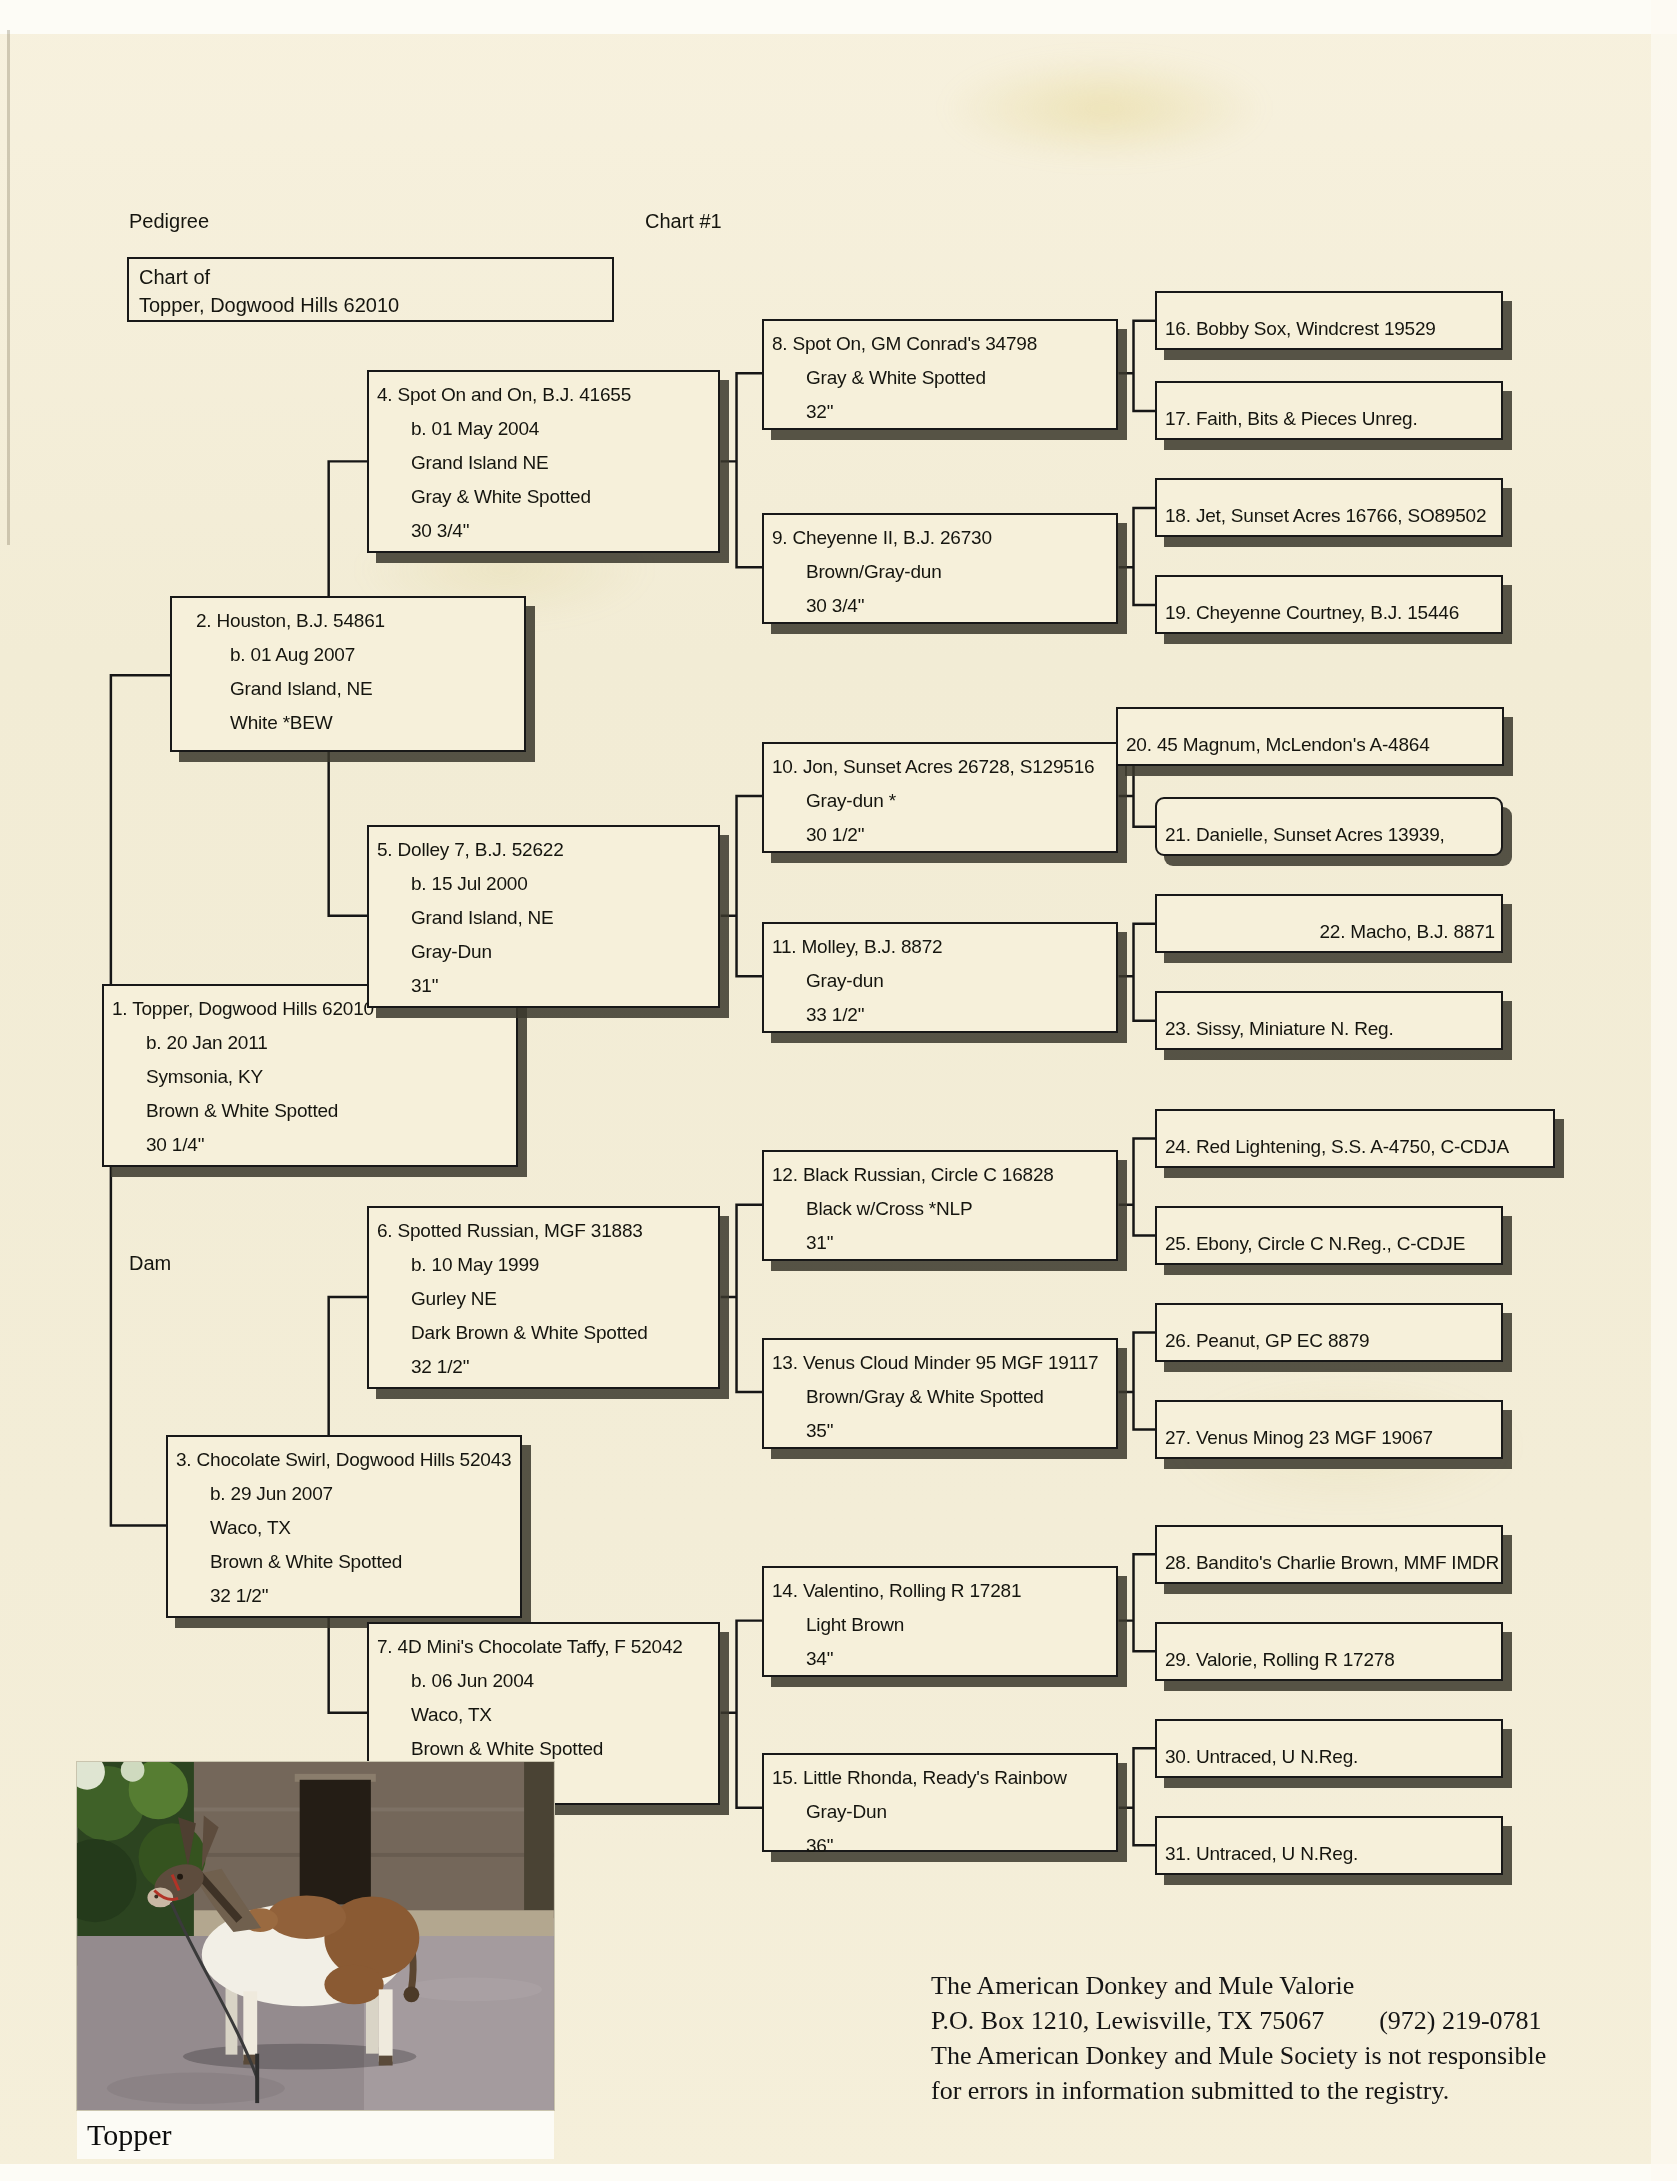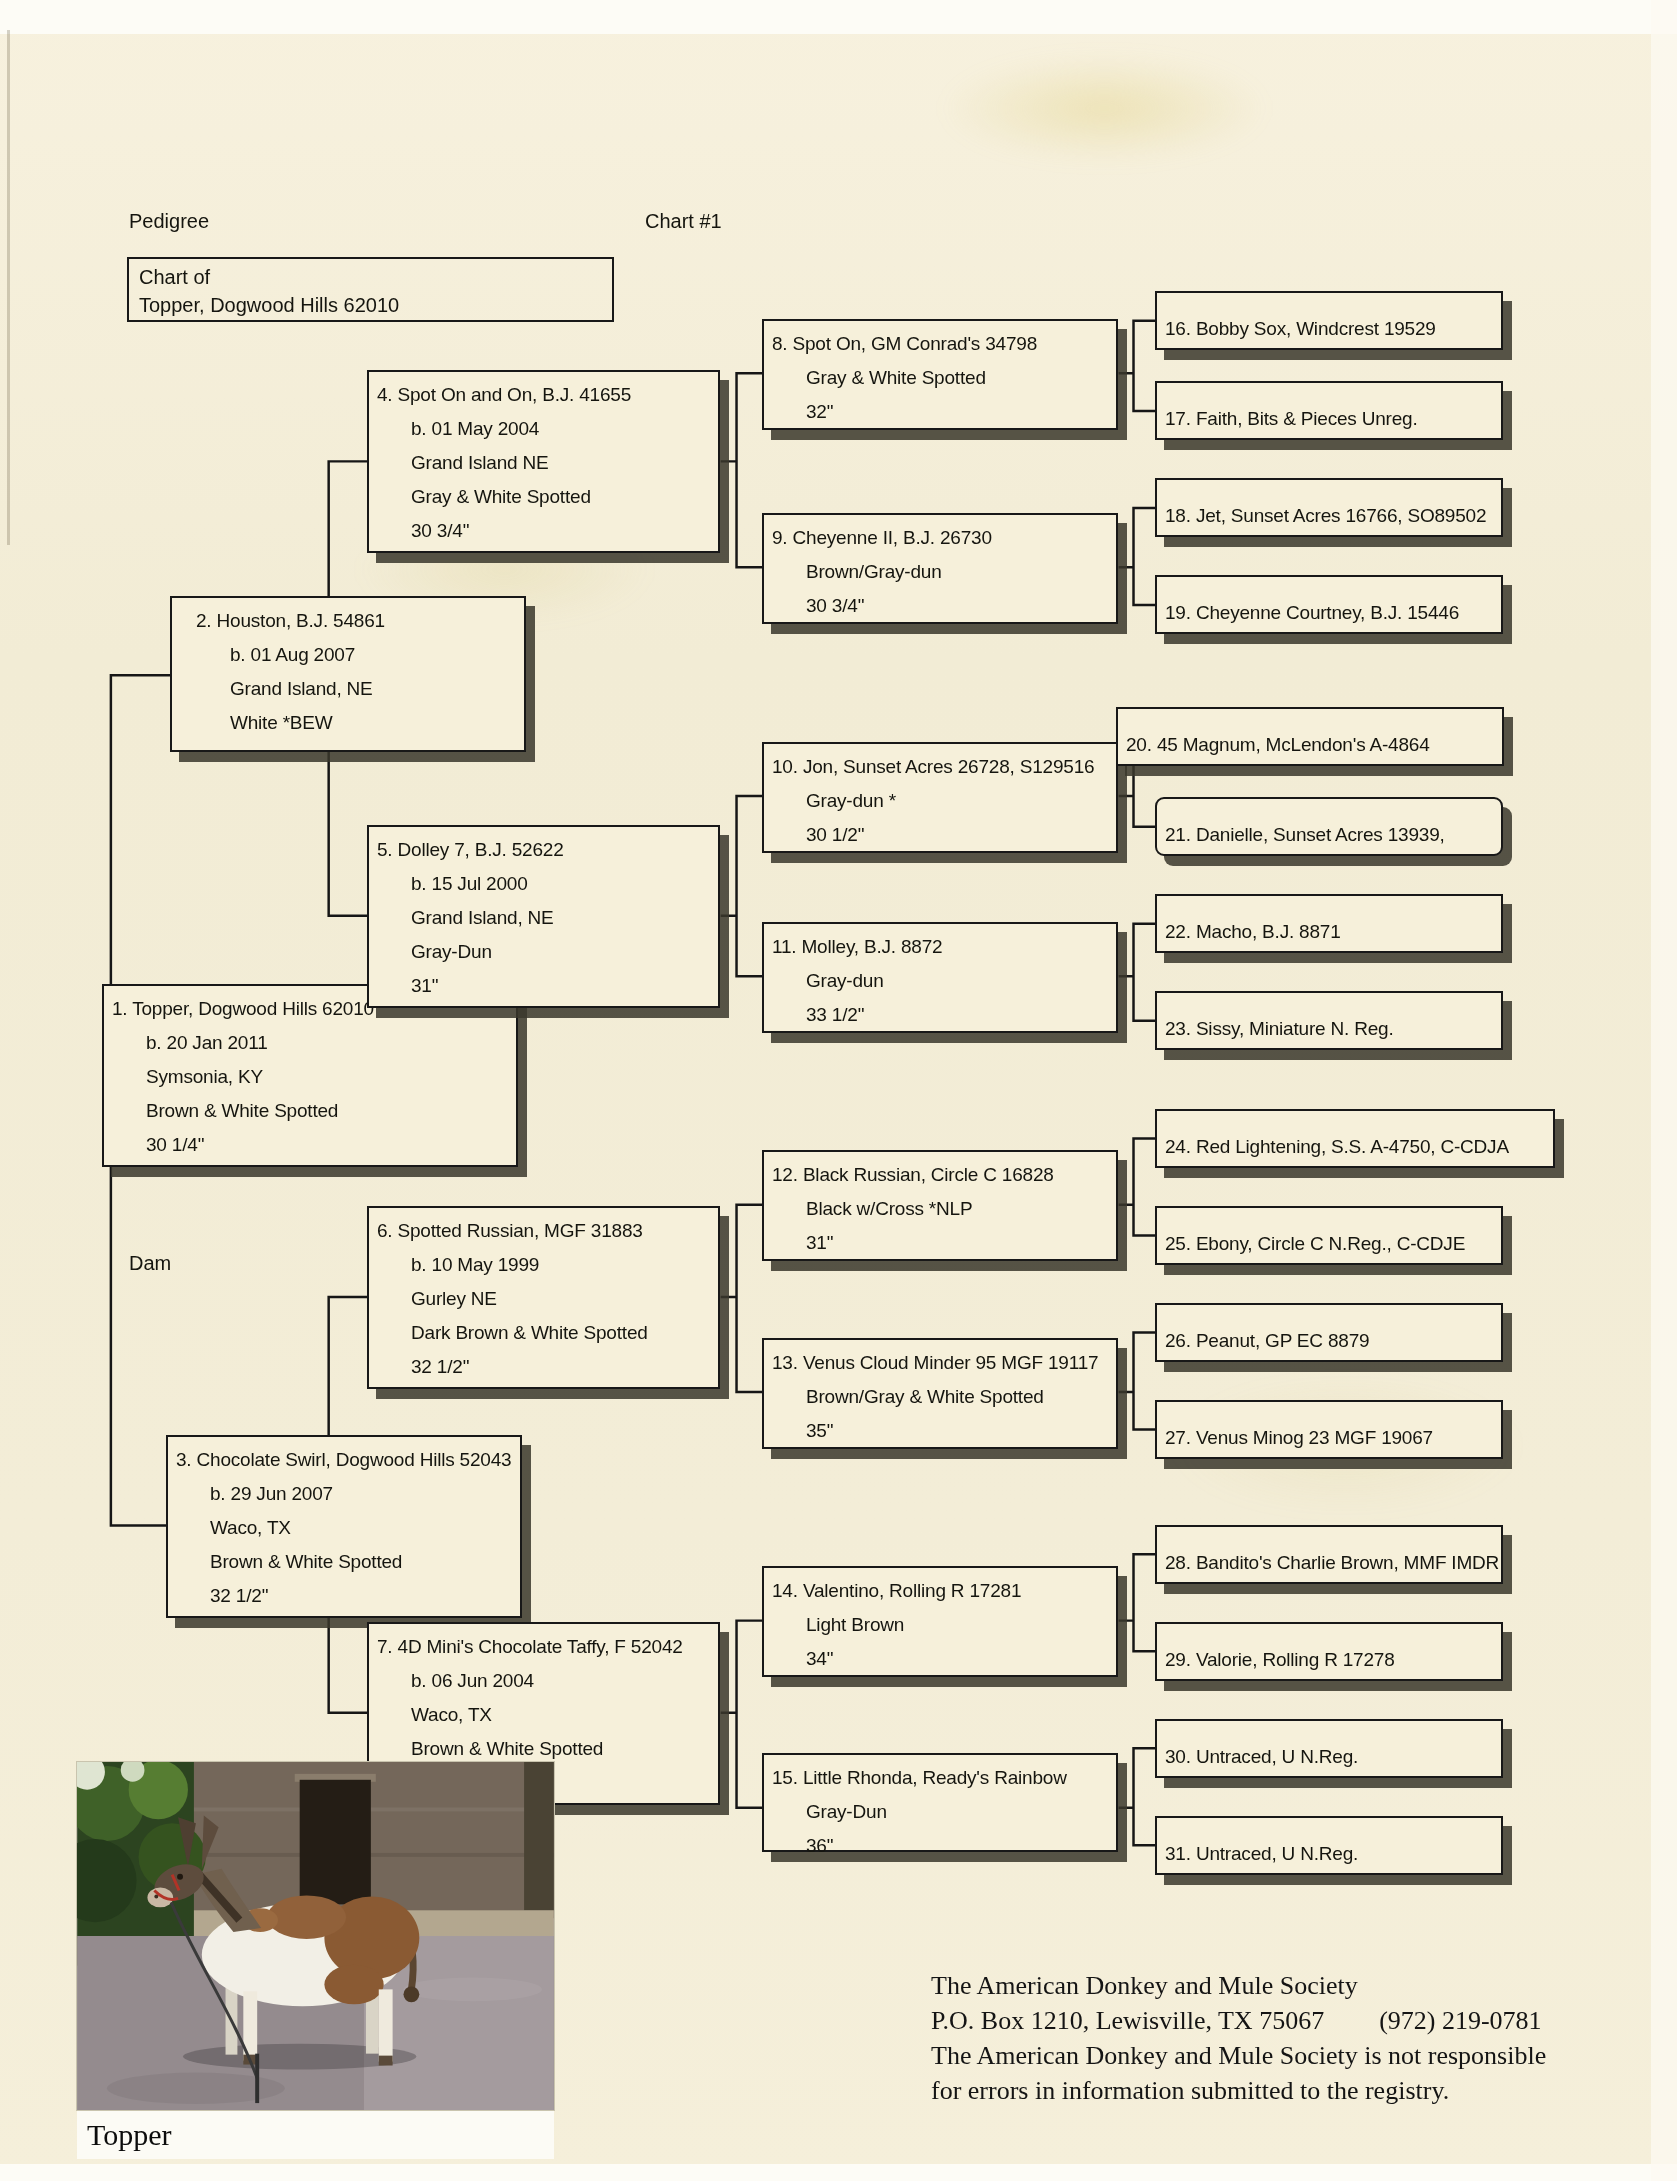--- a/index.html
+++ b/index.html
@@ -57,21 +57,21 @@
   .n12{left:762px;top:1150px;width:356px;height:111px;}
   .n13{left:762px;top:1338px;width:356px;height:111px;}
   .n14{left:762px;top:1566px;width:356px;height:111px;}
   .n15{left:762px;top:1753px;width:356px;height:99px;}
   .n16{left:1155px;top:291px;width:348px;height:59px;}
   .n17{left:1155px;top:381px;width:348px;height:59px;}
   .n18{left:1155px;top:478px;width:348px;height:59px;}
   .n19{left:1155px;top:575px;width:348px;height:59px;}
   .n20{left:1116px;top:707px;width:388px;height:59px;}
   .n21{left:1155px;top:797px;width:348px;height:59px;border-radius:9px;}
-  .n22{left:1155px;top:894px;width:348px;height:59px;}
+  .n22{left:1155px;top:894px;width:348px;height:59px;justify-content:flex-end;}
   .n23{left:1155px;top:991px;width:348px;height:59px;}
   .n24{left:1155px;top:1109px;width:400px;height:59px;}
   .n25{left:1155px;top:1206px;width:348px;height:59px;}
   .n26{left:1155px;top:1303px;width:348px;height:59px;}
   .n27{left:1155px;top:1400px;width:348px;height:59px;}
   .n28{left:1155px;top:1525px;width:348px;height:59px;}
   .n29{left:1155px;top:1622px;width:348px;height:59px;}
   .n30{left:1155px;top:1719px;width:348px;height:59px;}
   .n31{left:1155px;top:1816px;width:348px;height:59px;}
 
@@ -337,21 +337,21 @@
 
       <path d="M95 142 C120 200 160 260 182 320" stroke="#3a3a3a" stroke-width="3" fill="none"></path>
       <line x1="182" y1="295" x2="182" y2="345" stroke="#2e2e2e" stroke-width="4"></line>
     </svg>
   </div>
   <div class="photo-caption">
     <span>Topper</span>
   </div>
 
   <div class="footer">
-    <div>The American Donkey and Mule Society</div>
+    <div>The American Donkey and Mule Valorie</div>
     <div>
       <span>P.O. Box 1210, Lewisville, TX 75067</span><span class="phone">(972) 219-0781</span>
     </div>
     <div>The American Donkey and Mule Society is not responsible</div>
     <div>for errors in information submitted to the registry.</div>
   </div>
 
 </div>
 
 

